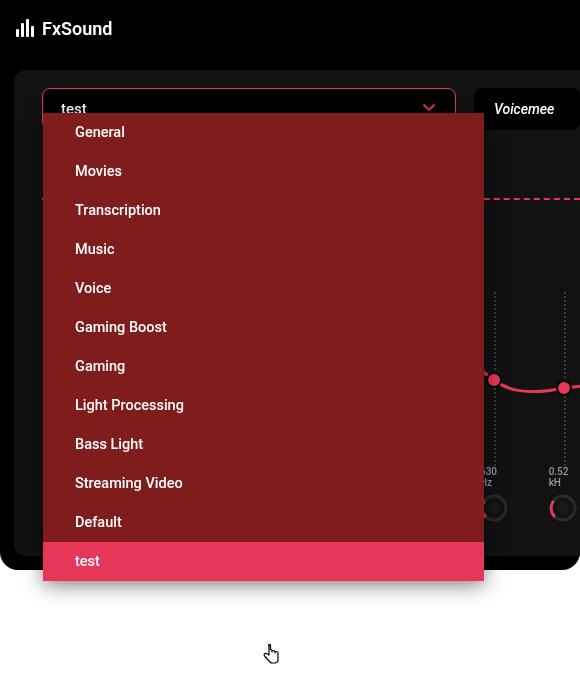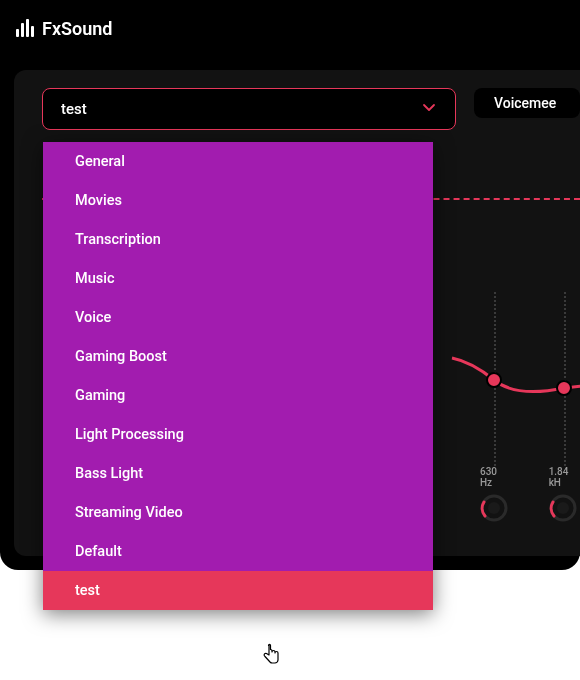--- a/index.html
+++ b/index.html
@@ -77,29 +77,30 @@
     }
     .preset-label {
       color: #fff;
       font-size: 15px;
       font-weight: 500;
     }
     .chevron {
       color: #e6375a;
     }
     .output-select {
-      height: 30px;
+      height: 42px;
       background: #000;
       border-radius: 8px;
       display: flex;
       align-items: center;
       padding: 0 14px 0 20px;
       cursor: pointer;
       flex: 1;
       min-width: 0;
+      font-style: italic;
     }
     .output-label {
       color: #fff;
       font-size: 14px;
       font-weight: 500;
       white-space: nowrap;
     }
     .eq-area {
       position: absolute;
       top: 92px;
@@ -148,24 +149,24 @@
       color: #999;
       font-size: 10px;
       font-weight: 500;
     }
     .knob {
       width: 28px;
       height: 28px;
     }
     .dropdown {
       position: absolute;
-      top: 142px;
+      top: 113px;
       left: 43px;
-      width: 390px;
-      background: #a21caf;
+      width: 441px;
+      background: #7f1d1d;
       z-index: 100;
       max-height: 540px;
       border-radius: 0 0 2px 2px;
       box-shadow: 0 4px 20px rgba(0,0,0,0.5);
     }
     .dropdown-item {
       padding: 11px 32px;
       color: #fff;
       font-size: 14.5px;
       font-weight: 500;
@@ -228,21 +229,21 @@
       <div class="knob-row">
         <div class="knob-col">
           <span class="knob-label">630 Hz</span>
           <svg class="knob" viewBox="0 0 28 28">
             <circle cx="14" cy="14" r="12" fill="none" stroke="#2a2a2a" stroke-width="3"></circle>
             <path d="M 5 22 A 12 12 0 0 1 4 8" fill="none" stroke="#e6375a" stroke-width="3" stroke-linecap="round"></path>
             <circle cx="14" cy="14" r="6" fill="#1a1a1a"></circle>
           </svg>
         </div>
         <div class="knob-col">
-          <span class="knob-label">1.84 kH</span>
+          <span class="knob-label">0.52 kH</span>
           <svg class="knob" viewBox="0 0 28 28">
             <circle cx="14" cy="14" r="12" fill="none" stroke="#2a2a2a" stroke-width="3"></circle>
             <path d="M 5 22 A 12 12 0 0 1 4 8" fill="none" stroke="#e6375a" stroke-width="3" stroke-linecap="round"></path>
             <circle cx="14" cy="14" r="6" fill="#1a1a1a"></circle>
           </svg>
         </div>
       </div>
     </div>
   </div>
 </div>

